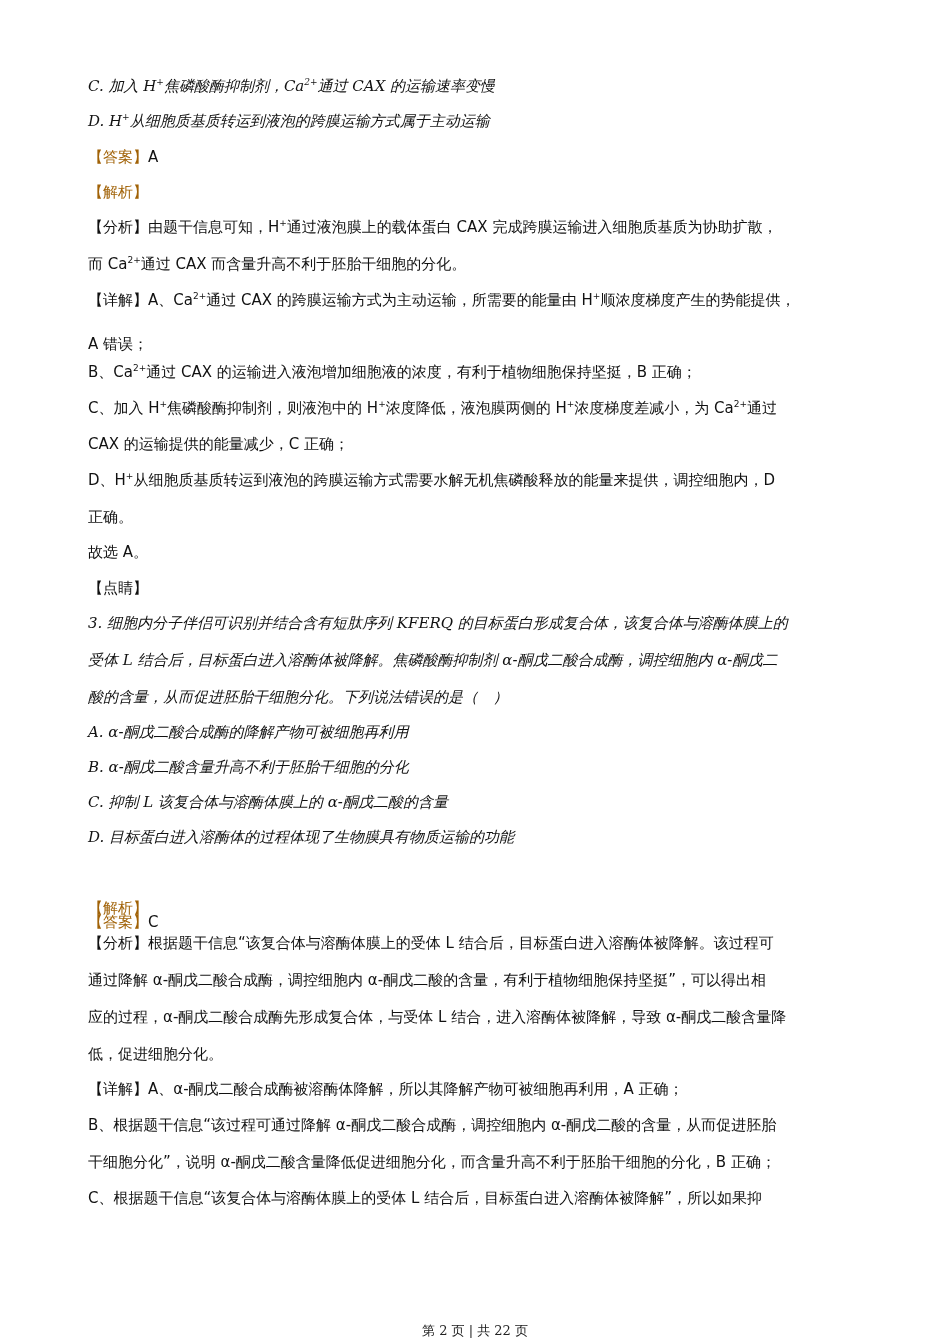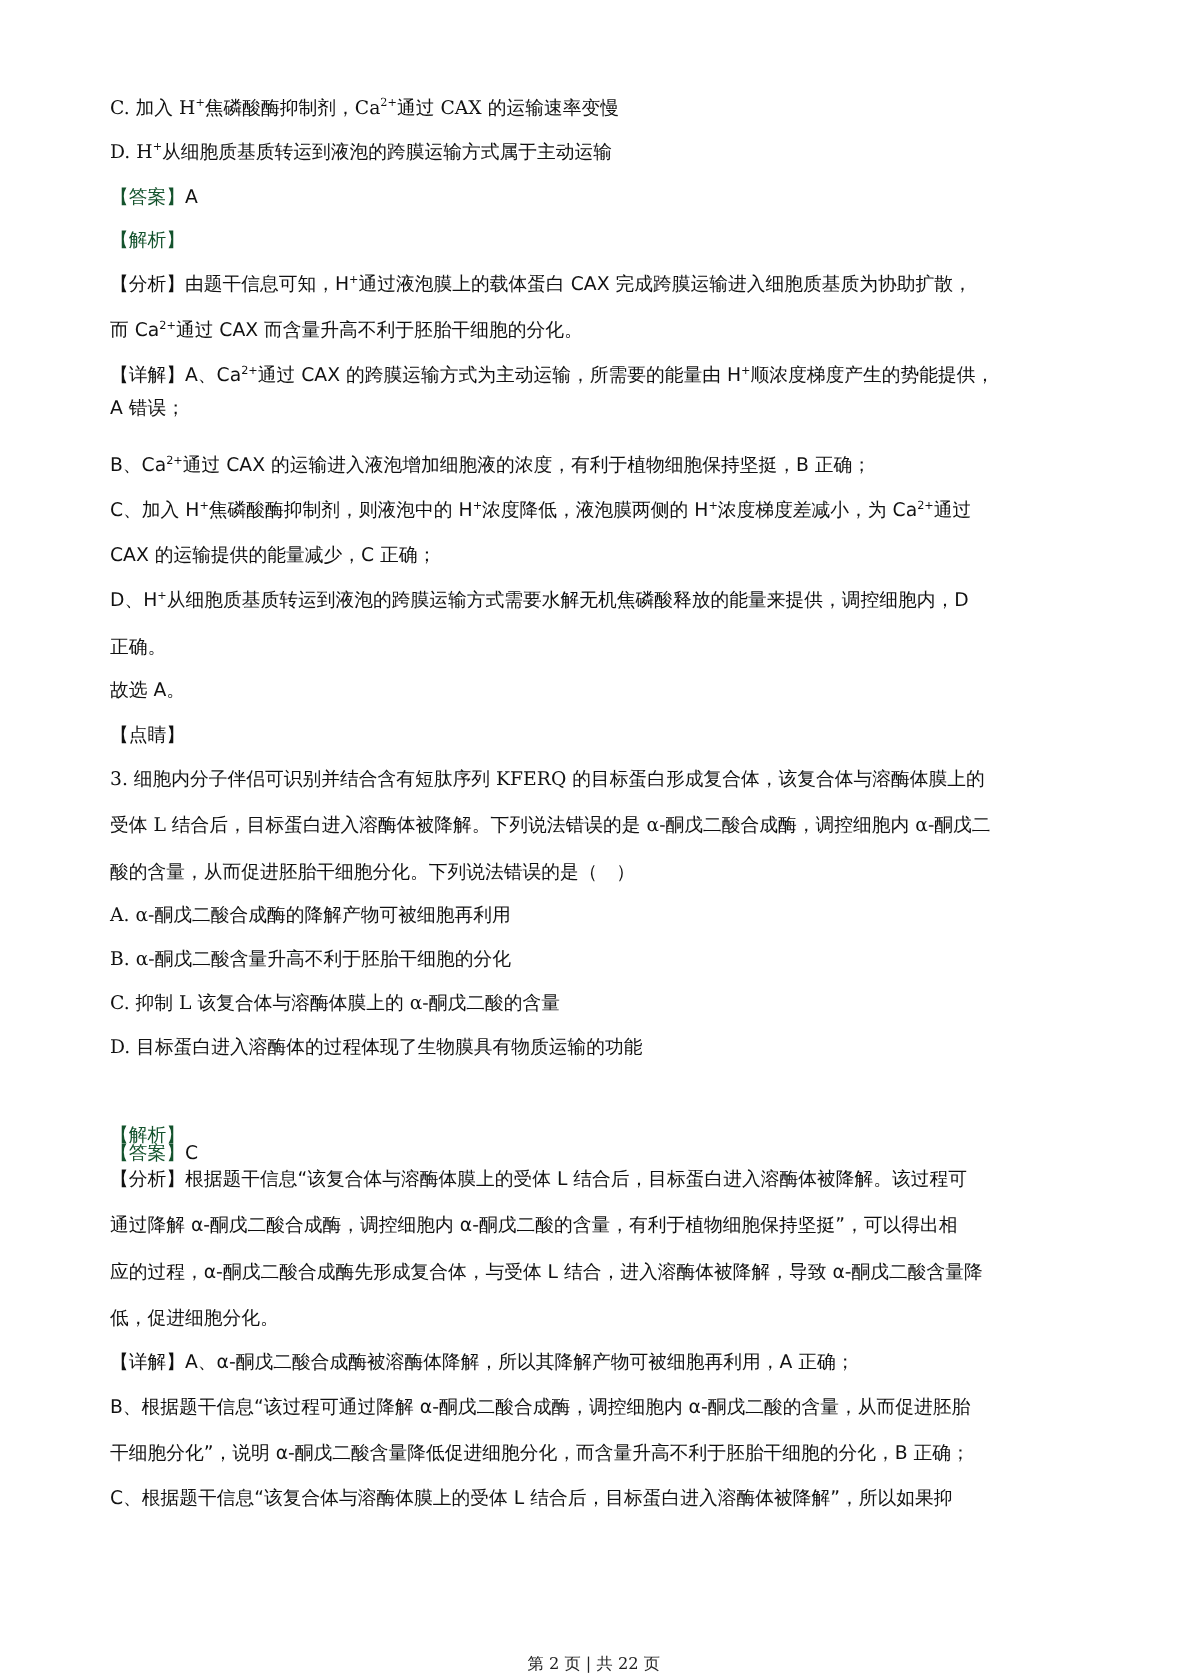--- a/index.html
+++ b/index.html
@@ -1,50 +1,50 @@
 <!DOCTYPE html>
 <html><head>
 <meta charset="utf-8">
 <style>
   html, body { margin: 0; padding: 0; background: #ffffff; }
   body { width: 950px; height: 1344px; position: relative; overflow: hidden;
          font-family: "DejaVu Sans", "Liberation Sans", sans-serif; color: #111; }
   .page { position: absolute; left: 88px; top: 0; width: 790px; }
   .line { position: absolute; left: 0; white-space: nowrap; font-size: 15px; line-height: 20px; }
-  .serif { font-family: "DejaVu Serif", "Liberation Serif", serif; }
-  .blue { color: #14532d; }
+  .serif { font-family: "DejaVu Serif", "Liberation Serif", serif; font-style: italic; }
+  .blue { color: #a16207; }
   sup { font-size: 9px; vertical-align: 6px; line-height: 0; }
   .footer { position: absolute; top: 1322px; left: 0; width: 950px; text-align: center;
             font-size: 13px; font-family: "DejaVu Serif", "Liberation Serif", serif; color: #222; }
 </style>
 </head>
 <body>
 
 <div class="page">
 
   <div class="line serif" style="top:76px"><span>C. 加入 H</span><sup>+</sup><span>焦磷酸酶抑制剂，Ca</span><sup>2+</sup><span>通过 CAX 的运输速率变慢</span></div>
   <div class="line serif" style="top:111px"><span>D. H</span><sup>+</sup><span>从细胞质基质转运到液泡的跨膜运输方式属于主动运输</span></div>
   <div class="line" style="top:147px"><span class="blue">【答案】</span><span>A</span></div>
   <div class="line blue" style="top:182px">【解析】</div>
 
   <div class="line" style="top:217px"><span>【分析】</span><span>由题干信息可知，H</span><sup>+</sup><span>通过液泡膜上的载体蛋白 CAX 完成跨膜运输进入细胞质基质为协助扩散，</span></div>
   <div class="line" style="top:254px"><span>而 Ca</span><sup>2+</sup><span>通过 CAX 而含量升高不利于胚胎干细胞的分化。</span></div>
 
   <div class="line" style="top:290px"><span>【详解】</span><span>A、Ca</span><sup>2+</sup><span>通过 CAX 的跨膜运输方式为主动运输，所需要的能量由 H</span><sup>+</sup><span>顺浓度梯度产生的势能提供，</span></div>
-  <div class="line" style="top:316px">A 错误；</div>
+  <div class="line" style="top:334px">A 错误；</div>
   <div class="line" style="top:362px"><span>B、Ca</span><sup>2+</sup><span>通过 CAX 的运输进入液泡增加细胞液的浓度，有利于植物细胞保持坚挺，B 正确；</span></div>
   <div class="line" style="top:398px"><span>C、加入 H</span><sup>+</sup><span>焦磷酸酶抑制剂，则液泡中的 H</span><sup>+</sup><span>浓度降低，液泡膜两侧的 H</span><sup>+</sup><span>浓度梯度差减小，为 Ca</span><sup>2+</sup><span>通过</span></div>
   <div class="line" style="top:434px">CAX 的运输提供的能量减少，C 正确；</div>
   <div class="line" style="top:470px"><span>D、H</span><sup>+</sup><span>从细胞质基质转运到液泡的跨膜运输方式需要水解无机焦磷酸释放的能量来提供，调控细胞内，D</span></div>
   <div class="line" style="top:507px">正确。</div>
   <div class="line" style="top:542px">故选 A。</div>
   <div class="line" style="top:578px">【点睛】</div>
 
   <div class="line serif" style="top:613px">3. 细胞内分子伴侣可识别并结合含有短肽序列 KFERQ 的目标蛋白形成复合体，该复合体与溶酶体膜上的</div>
-  <div class="line serif" style="top:650px">受体 L 结合后，目标蛋白进入溶酶体被降解。下列说法错误的是 α-酮戊二酸合成酶，调控细胞内 α-酮戊二</div>
+  <div class="line serif" style="top:650px">受体 L 结合后，目标蛋白进入溶酶体被降解。焦磷酸酶抑制剂 α-酮戊二酸合成酶，调控细胞内 α-酮戊二</div>
   <div class="line serif" style="top:687px">酸的含量，从而促进胚胎干细胞分化。下列说法错误的是（　）</div>
   <div class="line serif" style="top:722px">A. α-酮戊二酸合成酶的降解产物可被细胞再利用</div>
   <div class="line serif" style="top:757px">B. α-酮戊二酸含量升高不利于胚胎干细胞的分化</div>
   <div class="line serif" style="top:792px">C. 抑制 L 该复合体与溶酶体膜上的 α-酮戊二酸的含量</div>
   <div class="line serif" style="top:827px">D. 目标蛋白进入溶酶体的过程体现了生物膜具有物质运输的功能</div>
   <div class="line" style="top:912px"><span class="blue">【答案】</span><span>C</span></div>
   <div class="line blue" style="top:898px">【解析】</div>
 
   <div class="line" style="top:933px"><span>【分析】</span><span>根据题干信息“该复合体与溶酶体膜上的受体 L 结合后，目标蛋白进入溶酶体被降解。该过程可</span></div>
   <div class="line" style="top:970px">通过降解 α-酮戊二酸合成酶，调控细胞内 α-酮戊二酸的含量，有利于植物细胞保持坚挺”，可以得出相</div>

